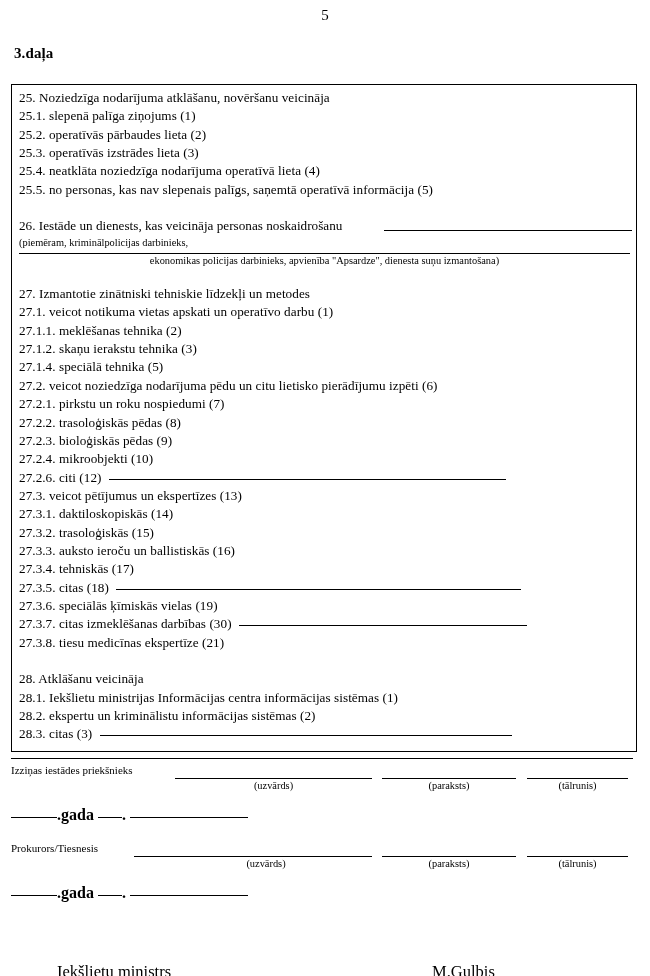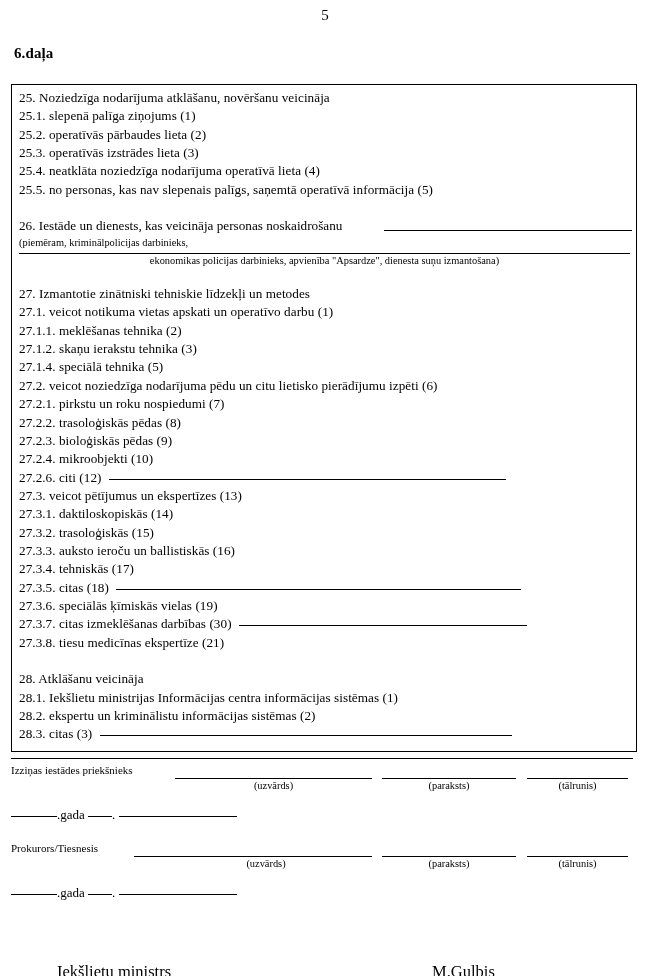--- a/index.html
+++ b/index.html
@@ -144,23 +144,24 @@
     position: absolute;
     font-size: 10.4px;
     line-height: 12px;
     text-align: center;
     white-space: nowrap;
   }
 
   .date-line {
     position: absolute;
     left: 11px;
-    font-size: 13px;
+    font-size: 16px;
     line-height: 17px;
     white-space: nowrap;
+    font-weight: bold;
   }
   .date-rule {
     display: inline-block;
     border-bottom: 1.4px solid #000;
     vertical-align: 2px;
     height: 0;
   }
 
   
   .footer {
@@ -187,21 +188,21 @@
     line-height: 20px;
     white-space: nowrap;
   }
 </style>
 </head>
 <body>
 
 <div class="page">
 
   <div class="page-number">5</div>
-  <div class="part-title">6.daļa</div>
+  <div class="part-title">3.daļa</div>
 
   <div class="form-box">
     <div class="box-inner">
 
       <div class="line">25. Noziedzīga nodarījuma atklāšanu, novēršanu veicināja</div>
       <div class="line">25.1. slepenā palīga ziņojums (1)</div>
       <div class="line">25.2. operatīvās pārbaudes lieta (2)</div>
       <div class="line">25.3. operatīvās izstrādes lieta (3)</div>
       <div class="line">25.4. neatklāta noziedzīga nodarījuma operatīvā lieta (4)</div>
       <div class="line">25.5. no personas, kas nav slepenais palīgs, saņemtā operatīvā informācija (5)</div>

